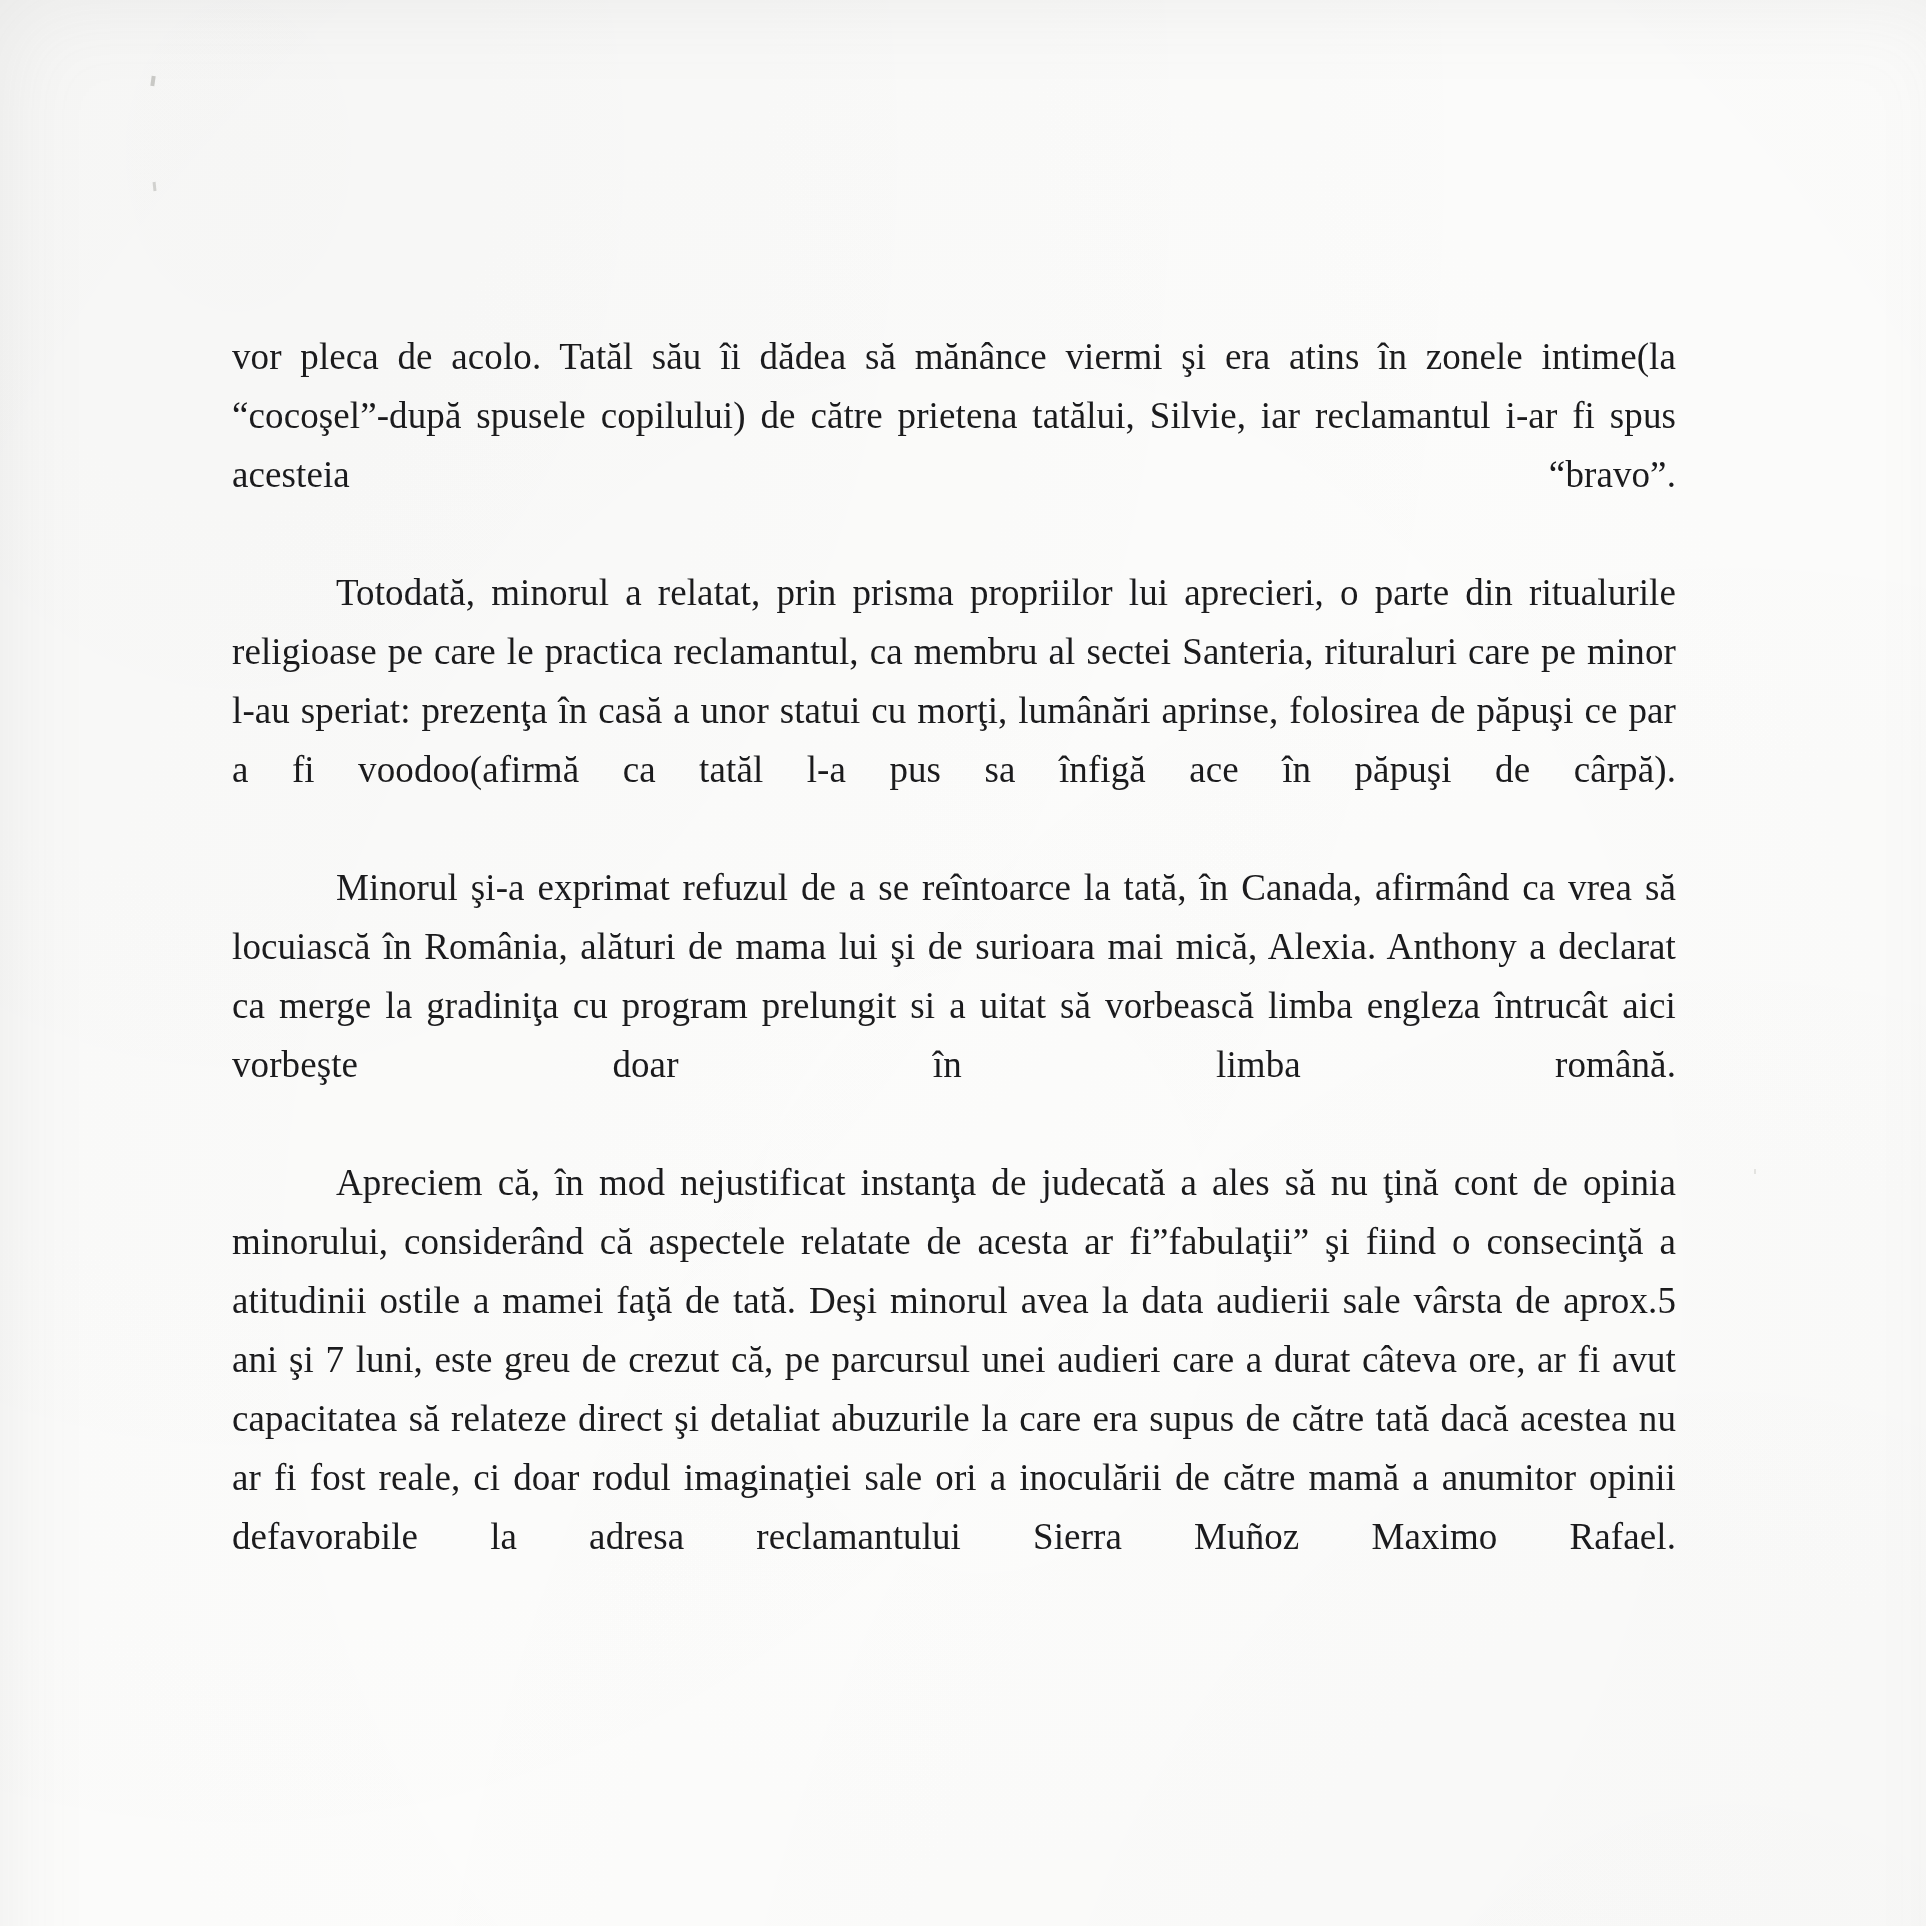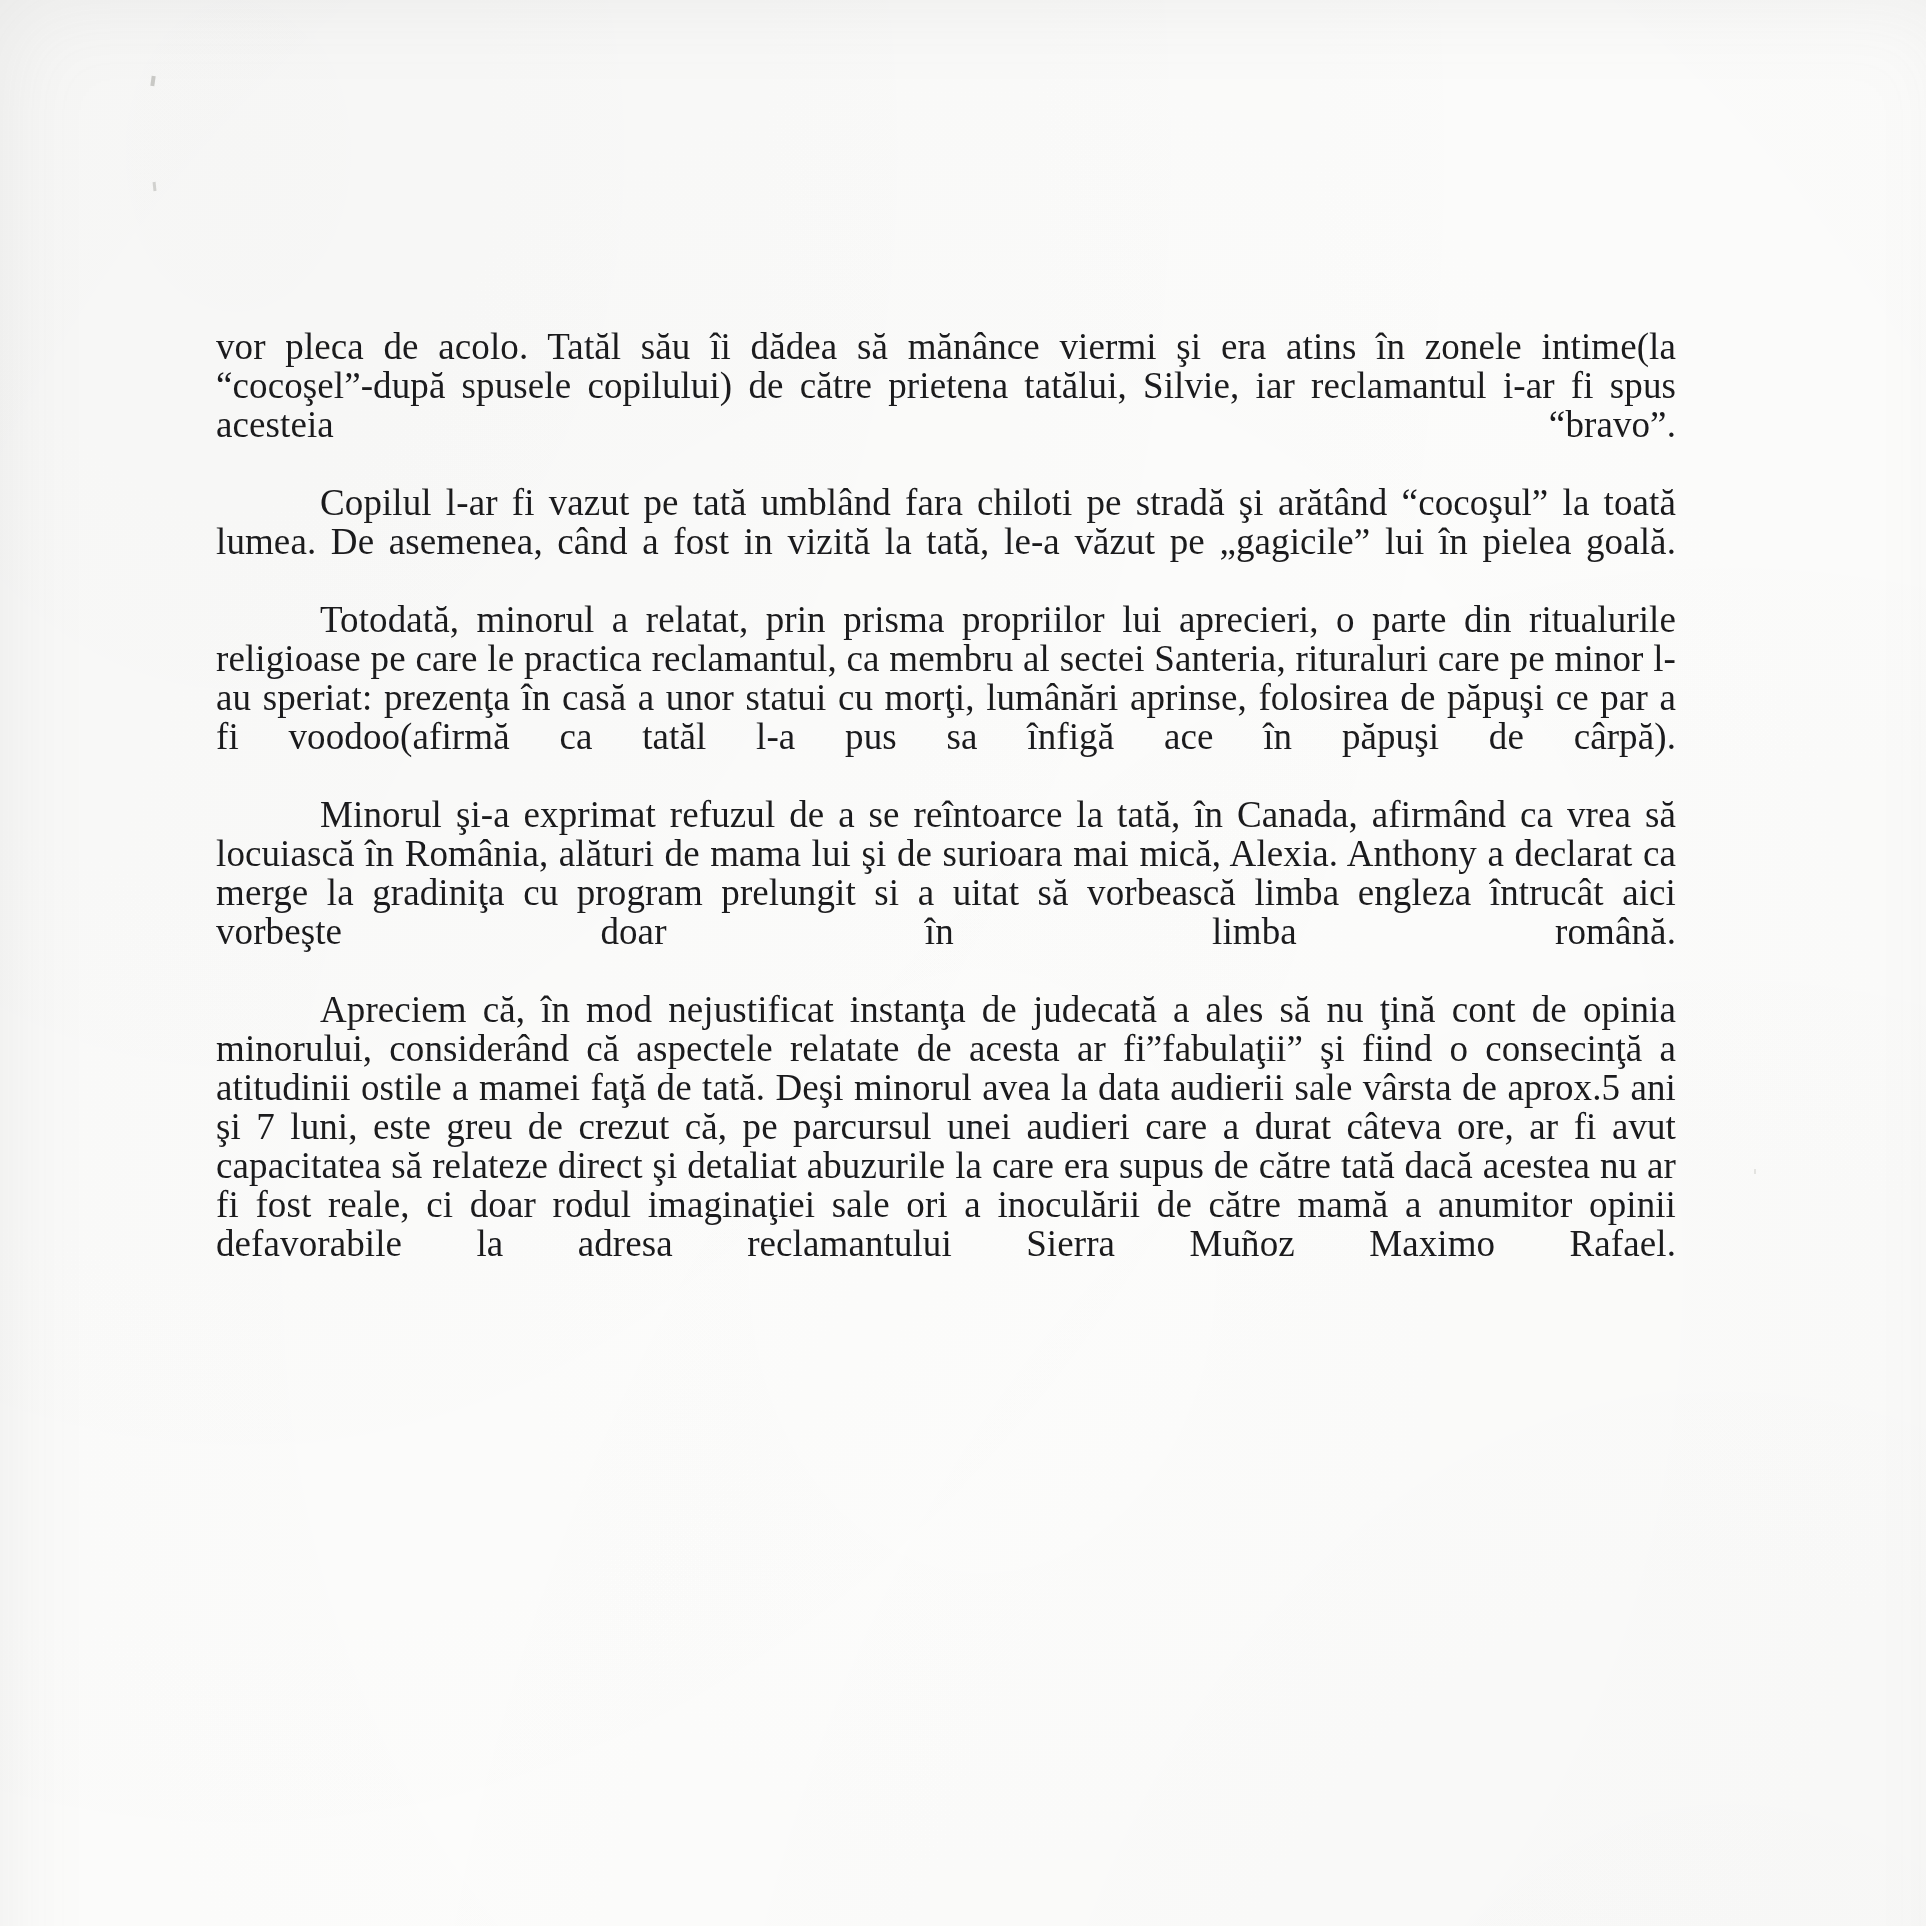--- a/index.html
+++ b/index.html
@@ -38,27 +38,27 @@
   #scan-speck-3 { left: 1754px; top: 1169px; width: 2.3px; height: 5.4px; opacity: .35; }
 
   #text-column {
     position: absolute;
     left: 216px;
     top: 327px;
     width: 1460px;
   }
 
   .para {
-    margin: 0 0 0 0;
+    margin: 0 0 0 16px;
     text-align: justify;
     text-justify: inter-word;
     text-indent: 104px;
     font-family: "Liberation Serif", "DejaVu Serif", serif;
     font-size: 37px;
-    line-height: 39px;
+    line-height: 59px;
     color: #1b1b1d;
     letter-spacing: 0.1px;
     word-spacing: 0.4px;
     -webkit-font-smoothing: antialiased;
   }
   .para:first-child { text-indent: 0; }
   
   .para::after {
     content: "";
     display: inline-block;
@@ -69,21 +69,20 @@
 <body>
 
 <div id="page">
 
   <span id="scan-speck-1"></span>
   <span id="scan-speck-2"></span>
   <span id="scan-speck-3"></span>
 
   <div id="text-column">
     <p class="para">vor pleca de acolo. Tatăl său îi dădea să mănânce viermi şi  era atins în zonele intime(la  “cocoşel”-după  spusele  copilului)  de  către  prietena tatălui, Silvie, iar reclamantul i-ar fi spus acesteia “bravo”.</p>
-    <p class="para">Copilul l-ar fi vazut pe tată umblând fara chiloti pe stradă şi arătând “cocoşul” la toată lumea. De asemenea, când a fost in vizită la tată, le-a văzut pe „gagicile” lui în pielea goală.</p>
     <p class="para">Totodată, minorul a relatat, prin prisma propriilor lui aprecieri, o parte din ritualurile religioase pe care le practica reclamantul, ca membru al sectei Santeria, rituraluri care pe minor l-au speriat: prezenţa în casă a unor statui cu morţi, lumânări aprinse, folosirea de păpuşi ce par a fi voodoo(afirmă ca tatăl l-a pus sa înfigă ace în păpuşi de cârpă).</p>
     <p class="para">Minorul şi-a exprimat refuzul de a se reîntoarce la tată, în Canada, afirmând ca vrea să locuiască în România, alături de mama lui şi de surioara mai mică, Alexia. Anthony a declarat ca merge la gradiniţa cu program prelungit si a uitat să vorbească limba engleza întrucât aici vorbeşte doar în limba română.</p>
     <p class="para">Apreciem că, în mod nejustificat instanţa de judecată a ales să nu ţină cont de opinia minorului, considerând că aspectele relatate de acesta ar fi”fabulaţii” şi fiind o consecinţă a atitudinii ostile a mamei faţă de tată. Deşi minorul avea la data audierii sale vârsta de aprox.5 ani şi 7 luni, este greu de crezut că, pe parcursul unei audieri care a durat câteva ore, ar fi avut capacitatea să relateze direct şi detaliat abuzurile la care era supus de către tată dacă acestea nu ar fi fost reale, ci doar rodul imaginaţiei sale ori a inoculării de către mamă a anumitor opinii defavorabile la adresa reclamantului Sierra Muñoz Maximo Rafael.</p>
 
   </div>
 
 </div>
 
 
 </body></html>

